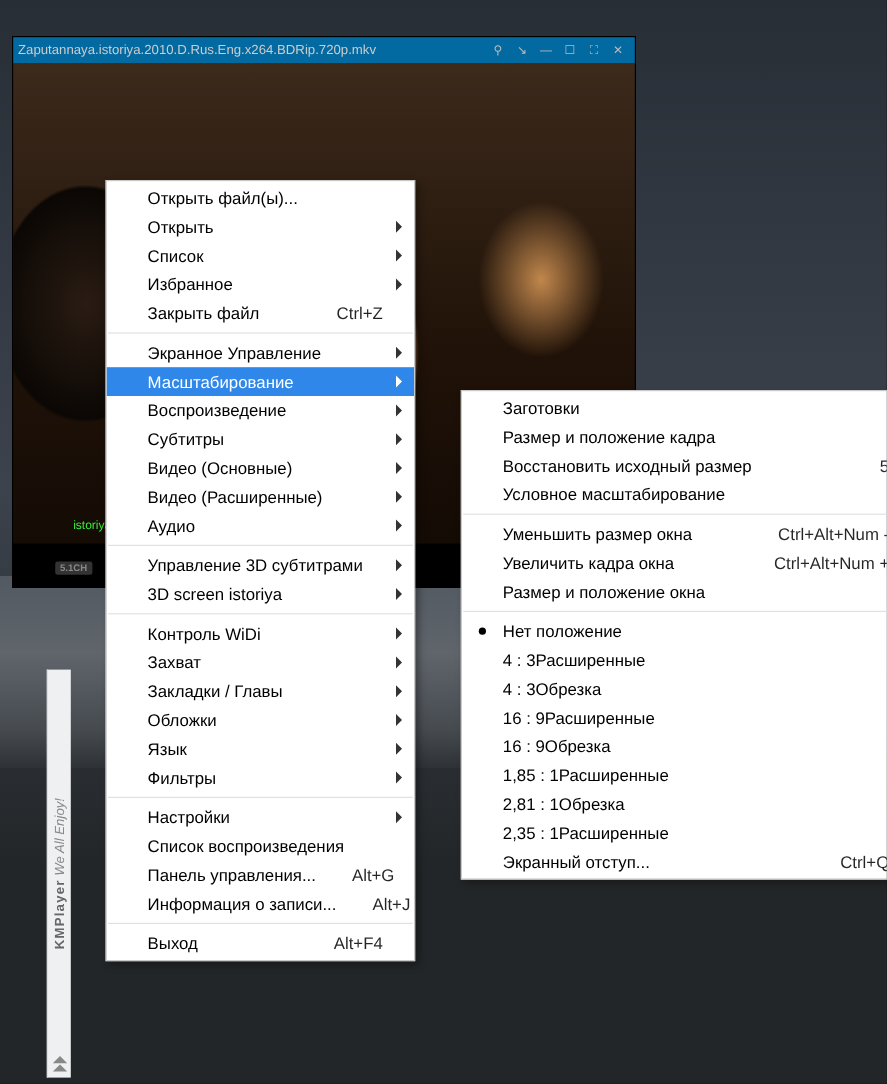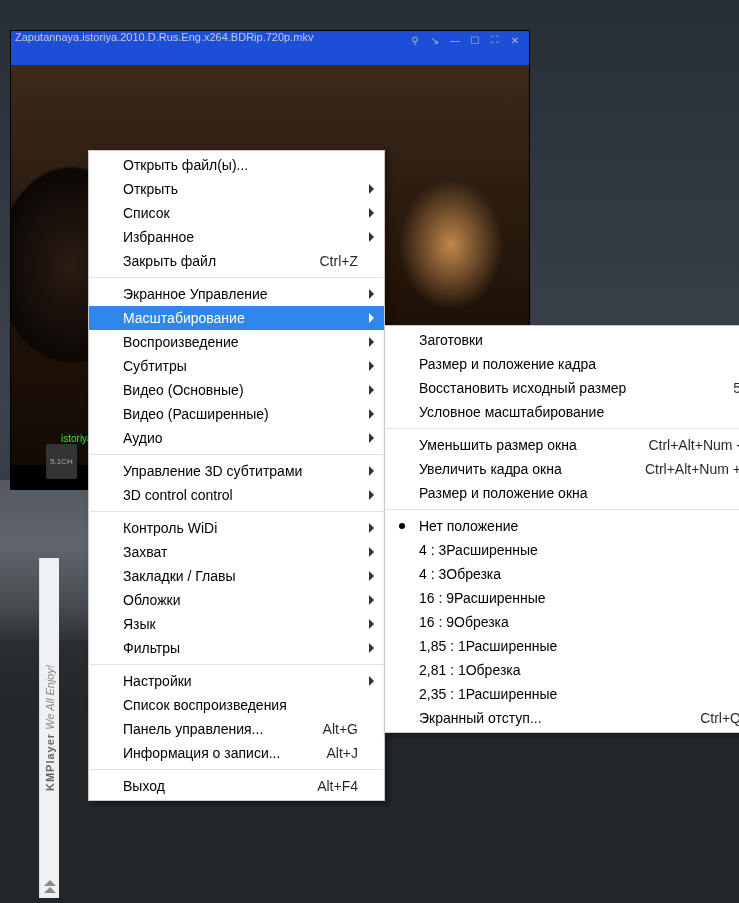--- a/index.html
+++ b/index.html
@@ -14,21 +14,21 @@
     background: linear-gradient(180deg,#898f97 0%,#b6bcc2 40%,#757b80 80%,#363a3d 100%);
     opacity: .35;
   }
 
   
   .player {
     position: absolute; top: 30px; left: 10px; width: 520px; height: 460px;
     background: #000; border: 1px solid #000;
   }
   .titlebar {
-    height: 34px; background: #1d4ed8; display: flex; 
+    height: 22px; background: #0369a1; display: flex; align-items: center;
     padding: 0 4px; color: #ccc; font-size: 11px; white-space: nowrap; overflow: hidden;
   }
   .titlebar .spacer { flex: 1 1 auto; }
   .titlebar .tbtn {
     width: 20px; height: 18px; color: #bbb; font-size: 10px;
     display: inline-flex; align-items: center; justify-content: center;
     cursor: pointer;
   }
 
   .video-area {
@@ -37,21 +37,21 @@
       radial-gradient(120px 160px at 60px 200px, #2a1c13 0%, #0b0704 60%, transparent 62%),
       radial-gradient(100px 180px at 280px 240px, #b07d55 0%, #6f4528 55%, transparent 58%),
       radial-gradient(80px 100px at 440px 180px, #c1874c 0%, transparent 65%),
       linear-gradient(180deg,#3c2a1b 0%,#201208 60%,#140b05 100%);
   }
   .filename-overlay {
     position: absolute; left: 10px; bottom: 45px; color: #3bea3b; font-size: 10px; margin-left: 40px;
   }
   .badge {
     position: absolute; left: 35px; bottom: 10px; color: #888; font-size: 8px;
-    background: #333; padding: 13px 4px; border-radius: 2px; font-weight: bold;
+    background: #333; padding: 1px 4px; border-radius: 2px; font-weight: bold;
   }
 
   
   .kmstrip {
     position: absolute; left: 39px; bottom: 5px; width: 20px; height: 340px;
     background: #eef0f1;
     display: flex; align-items: center; justify-content: center;
     border-left: 1px solid #dcdfe2;
   }
   .kmstrip span {
@@ -79,34 +79,34 @@
   }
   .menu .sep { height: 1px; background: #e1e1e1; margin: 4px 1px; }
   .mi {
     display: flex; align-items: center;
     padding: 4px 26px 4px 34px;
     white-space: nowrap; cursor: default;
     position: relative;
   }
   .mi.selected { background: #2f87ea; color: #fff; justify-content: center; }
   .mi .lbl { flex: 1 1 auto; }
-  .mi .short { color: inherit; opacity: .85; margin-left: 13px; }
+  .mi .short { color: inherit; opacity: .85; margin-left: 30px; }
   .mi .arrow {
     position: absolute; right: 10px; top: 50%; margin-top: -5px;
     width: 0; height: 0;
     border-top: 5px solid transparent; border-bottom: 5px solid transparent;
     border-left: 5px solid #333;
   }
   .mi.selected .arrow { border-left-color: #fff; }
   .mi .dot {
     position: absolute; left: 14px; top: 50%; margin-top: -3px;
     width: 6px; height: 6px; border-radius: 50%; background: #000;
   }
 
-  #ctx-menu { top: 150px; left: 88px; width: 297px; }
+  #ctx-menu { top: 150px; left: 88px; width: 258px; }
   #sub-menu { top: 325px; left: 384px; width: 384px; }
 </style>
 </head>
 <body>
 
 <div class="desktop">
   <div class="car-band"></div>
 </div>
 
 <div class="player">
@@ -180,21 +180,21 @@
     <div class="mi">
       <span class="lbl">Аудио</span>
       <span class="arrow"></span>
     </div>
     <div class="sep"></div>
     <div class="mi">
       <span class="lbl">Управление 3D субтитрами</span>
       <span class="arrow"></span>
     </div>
     <div class="mi">
-      <span class="lbl">3D control control</span>
+      <span class="lbl">3D screen istoriya</span>
       <span class="arrow"></span>
     </div>
     <div class="sep"></div>
     <div class="mi">
       <span class="lbl">Контроль WiDi</span>
       <span class="arrow"></span>
     </div>
     <div class="mi">
       <span class="lbl">Захват</span>
       <span class="arrow"></span>

